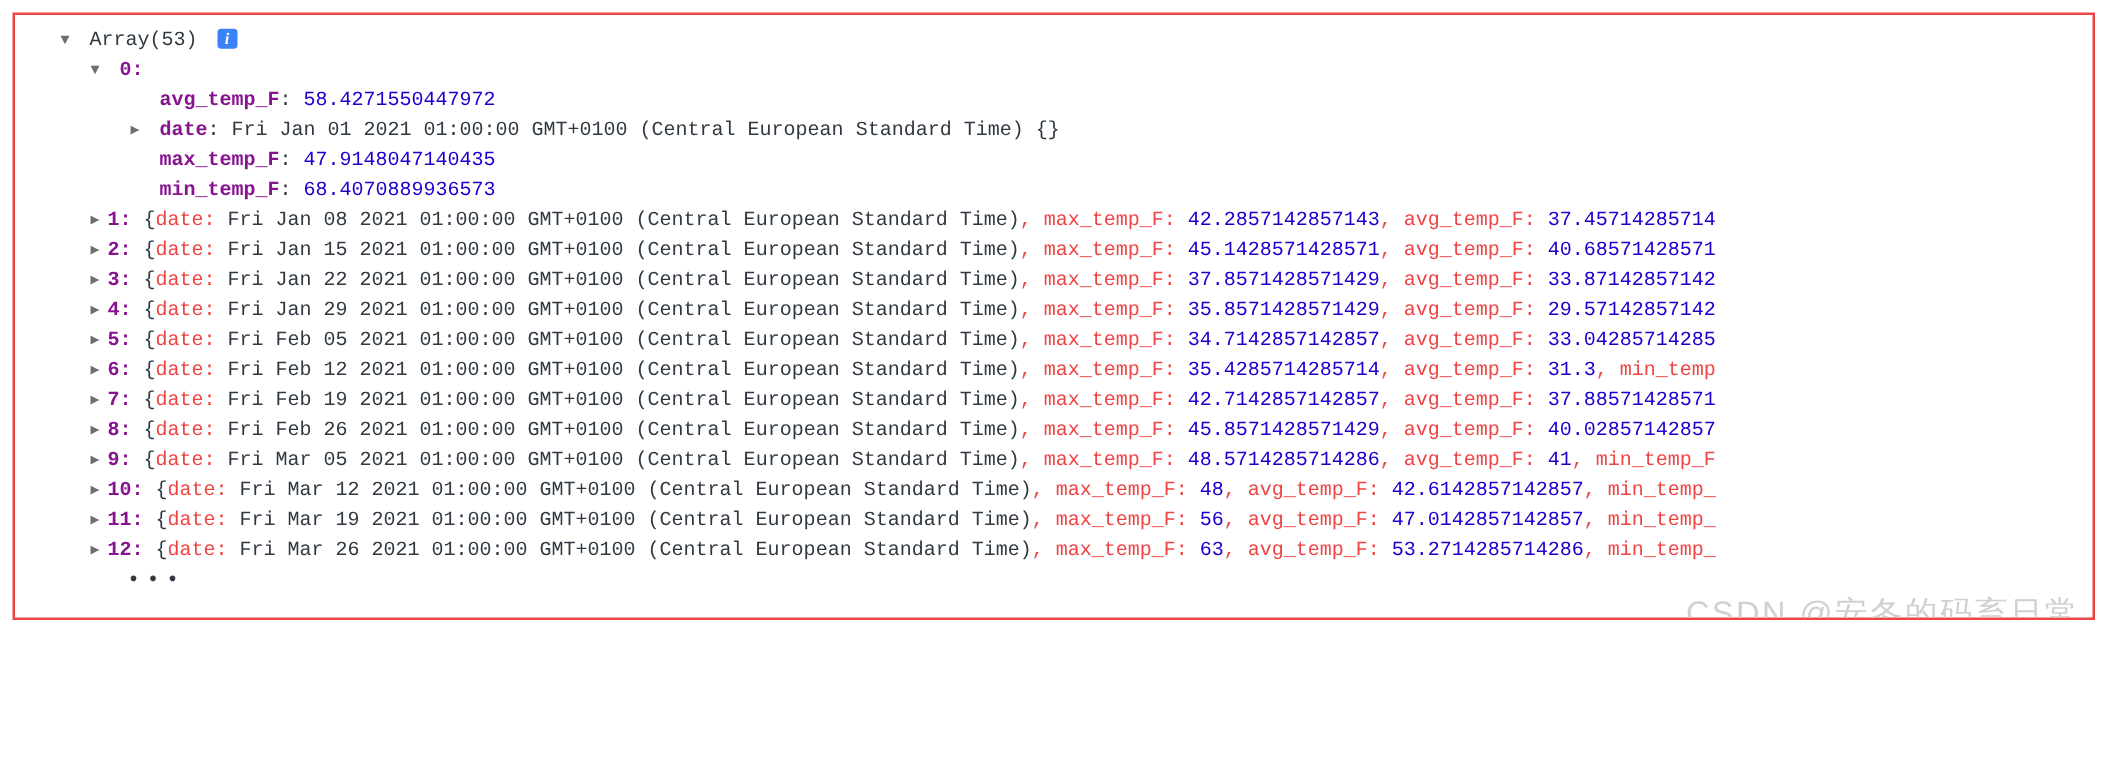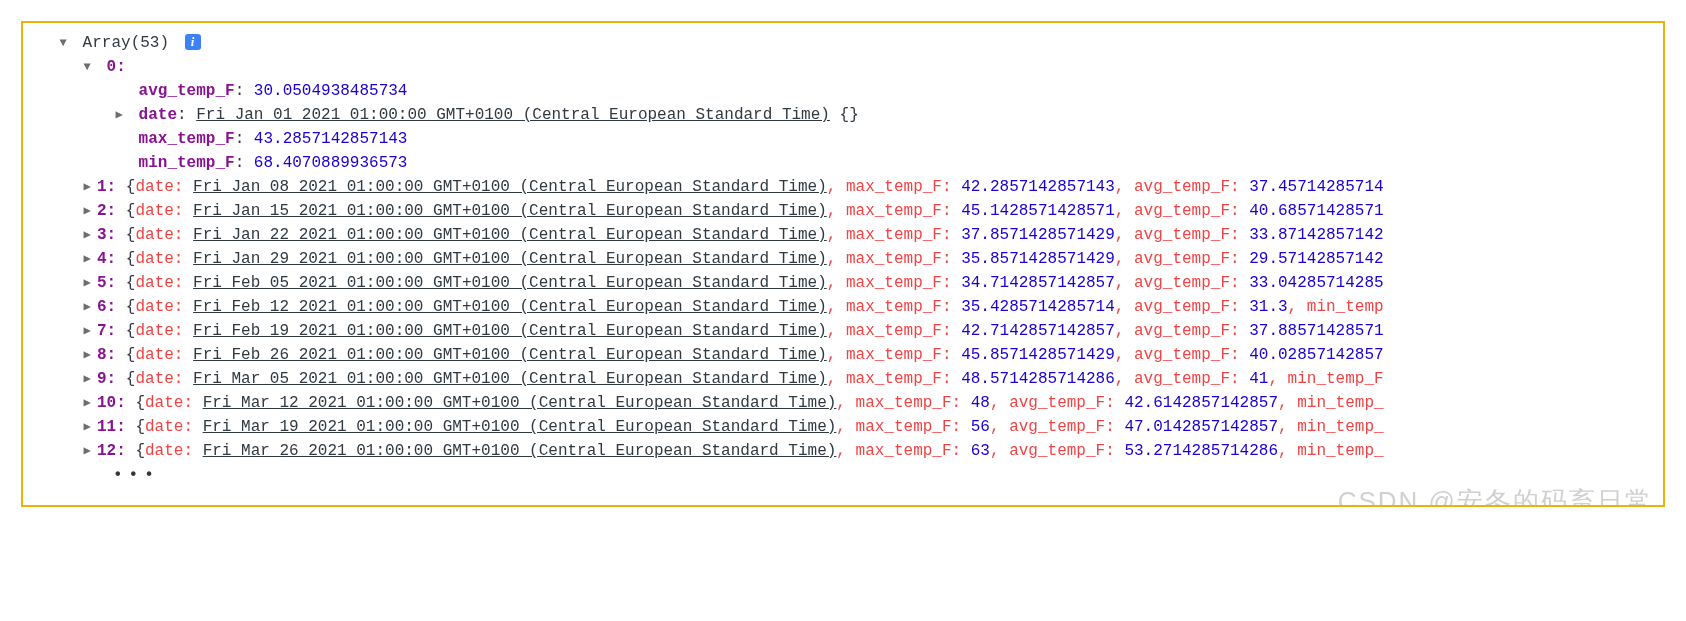--- a/index.html
+++ b/index.html
@@ -6,22 +6,22 @@
   body {
     margin: 0;
     padding: 0;
     background: #fff;
     font-family: Menlo, Consolas, "Courier New", monospace;
     font-size: 16px;
     line-height: 1.5;
     color: #303942;
   }
   .console-panel {
-    border: 2px solid #eab308;
-    margin: 21px;
+    border: 2px solid #ef4444;
+    margin: 10px;
     padding: 8px 10px 18px 10px;
     overflow: hidden;
     white-space: nowrap;
     background: #fff;
     position: relative;
   }
   .row {
     white-space: nowrap;
     overflow: hidden;
     text-overflow: clip;
@@ -55,21 +55,21 @@
     border-radius: 3px;
     text-align: center;
     line-height: 16px;
     font-size: 13px;
     margin-left: 6px;
     vertical-align: 1px;
   }
   .idx-open { color: #881391; font-weight: bold; }
   .prop { color: #881391; font-weight: bold; }
   .num { color: #1c00cf; }
-  .str-date { color: #303942; text-decoration: underline; }
+  .str-date { color: #303942; }
   .obj-lit { color: #303942; }
   .proto { color: #565656; }
   .idx-closed { color: #881391; font-weight: bold; }
   .brace { color: #303942; }
   .dim-key { color: #ef4444; }
   .sep { color: #303942; }
   .ellipsis {
     padding-left: 80px;
     color: #303942;
     letter-spacing: 6px;
@@ -97,31 +97,31 @@
     <span class="info-badge">i</span>
   </div>
 
   <div class="row indent-2">
     <span class="tri open"></span>
     <span class="idx-open">0</span><span class="idx-open">:</span>
   </div>
 
   <div class="row indent-3">
     <span class="tri none"></span>
-    <span class="prop">avg_temp_F</span><span class="sep">: </span><span class="num">30.0504938485734</span>
+    <span class="prop">avg_temp_F</span><span class="sep">: </span><span class="num">58.4271550447972</span>
   </div>
 
   <div class="row indent-3">
     <span class="tri closed"></span>
     <span class="prop">date</span><span class="sep">: </span><span class="str-date">Fri Jan 01 2021 01:00:00 GMT+0100 (Central European Standard Time)</span> <span class="obj-lit">{}</span>
   </div>
 
   <div class="row indent-3">
     <span class="tri none"></span>
-    <span class="prop">max_temp_F</span><span class="sep">: </span><span class="num">43.2857142857143</span>
+    <span class="prop">max_temp_F</span><span class="sep">: </span><span class="num">47.9148047140435</span>
   </div>
 
   <div class="row indent-3">
     <span class="tri none"></span>
     <span class="prop">min_temp_F</span><span class="sep">: </span><span class="num">68.4070889936573</span>
   </div>
 
 
   <div id="rows-container">
       <div class="row indent-2"><span class="tri closed"></span><span class="idx-closed">1</span><span class="idx-closed">: </span><span class="brace">{</span><span class="dim-key">date: </span><span class="str-date">Fri Jan 08 2021 01:00:00 GMT+0100 (Central European Standard Time)</span><span class="dim-key">, max_temp_F: </span><span class="num">42.2857142857143</span><span class="dim-key">, avg_temp_F: </span><span class="num">37.45714285714</span></div>

